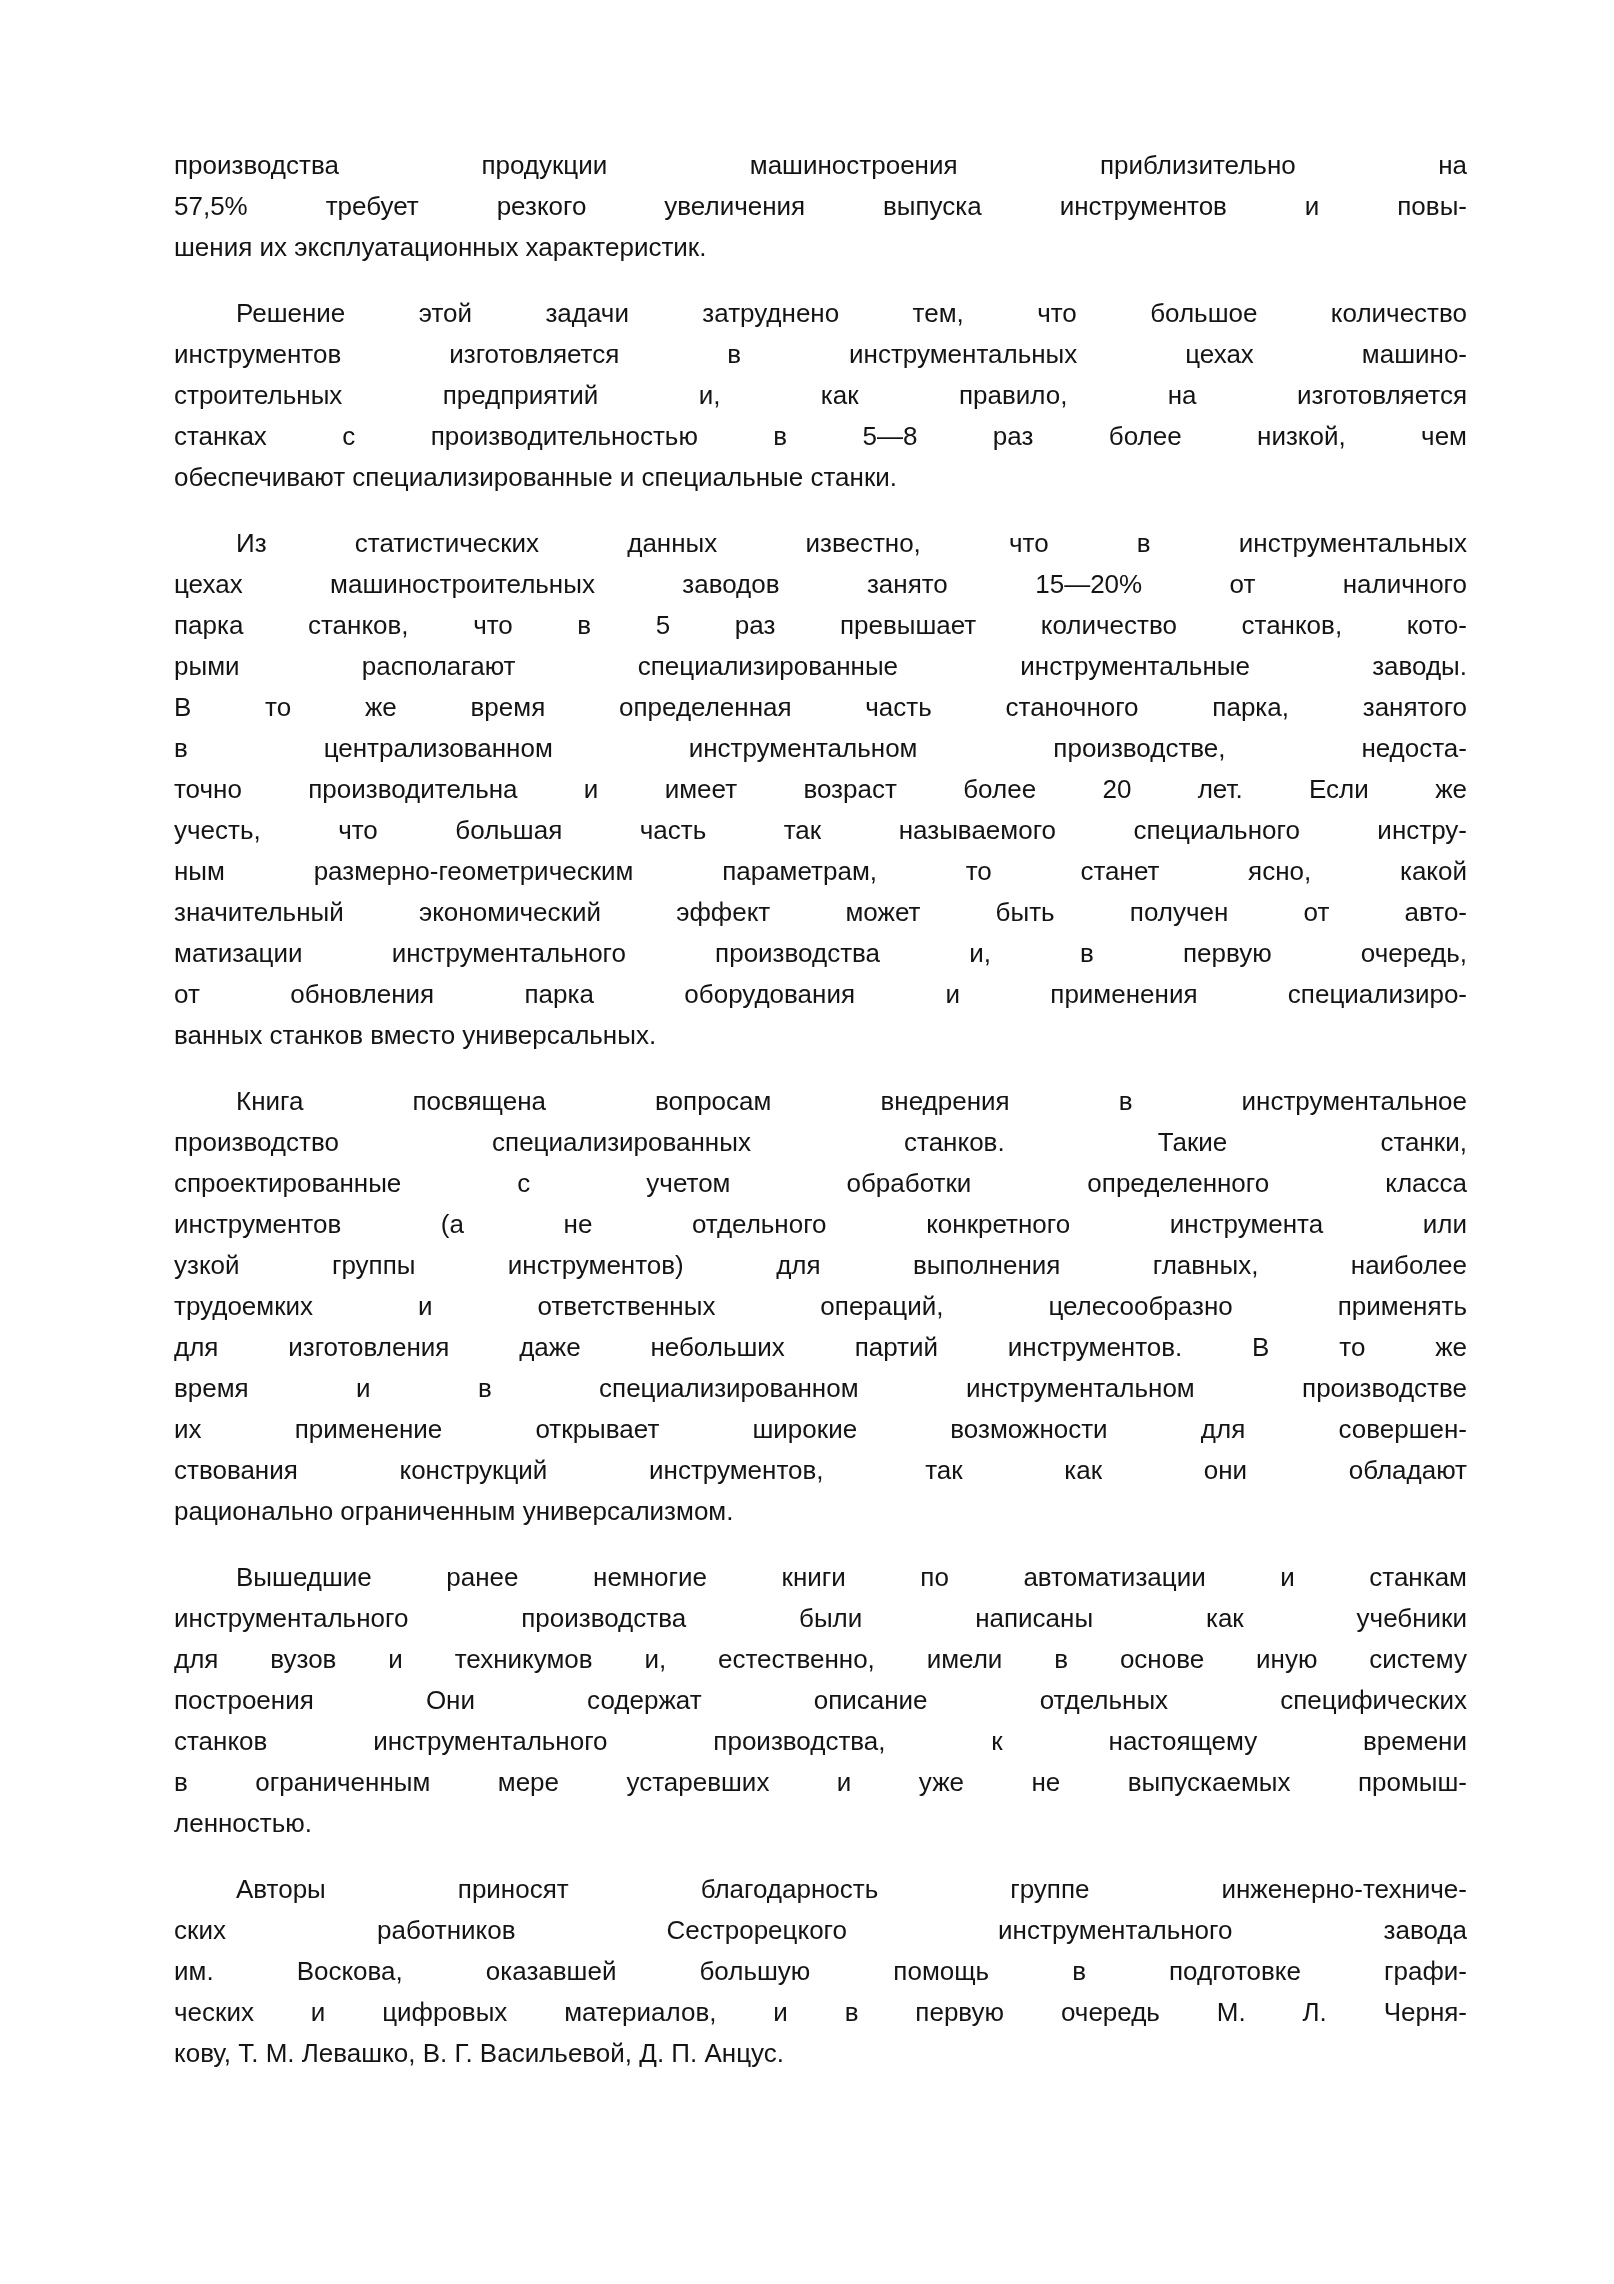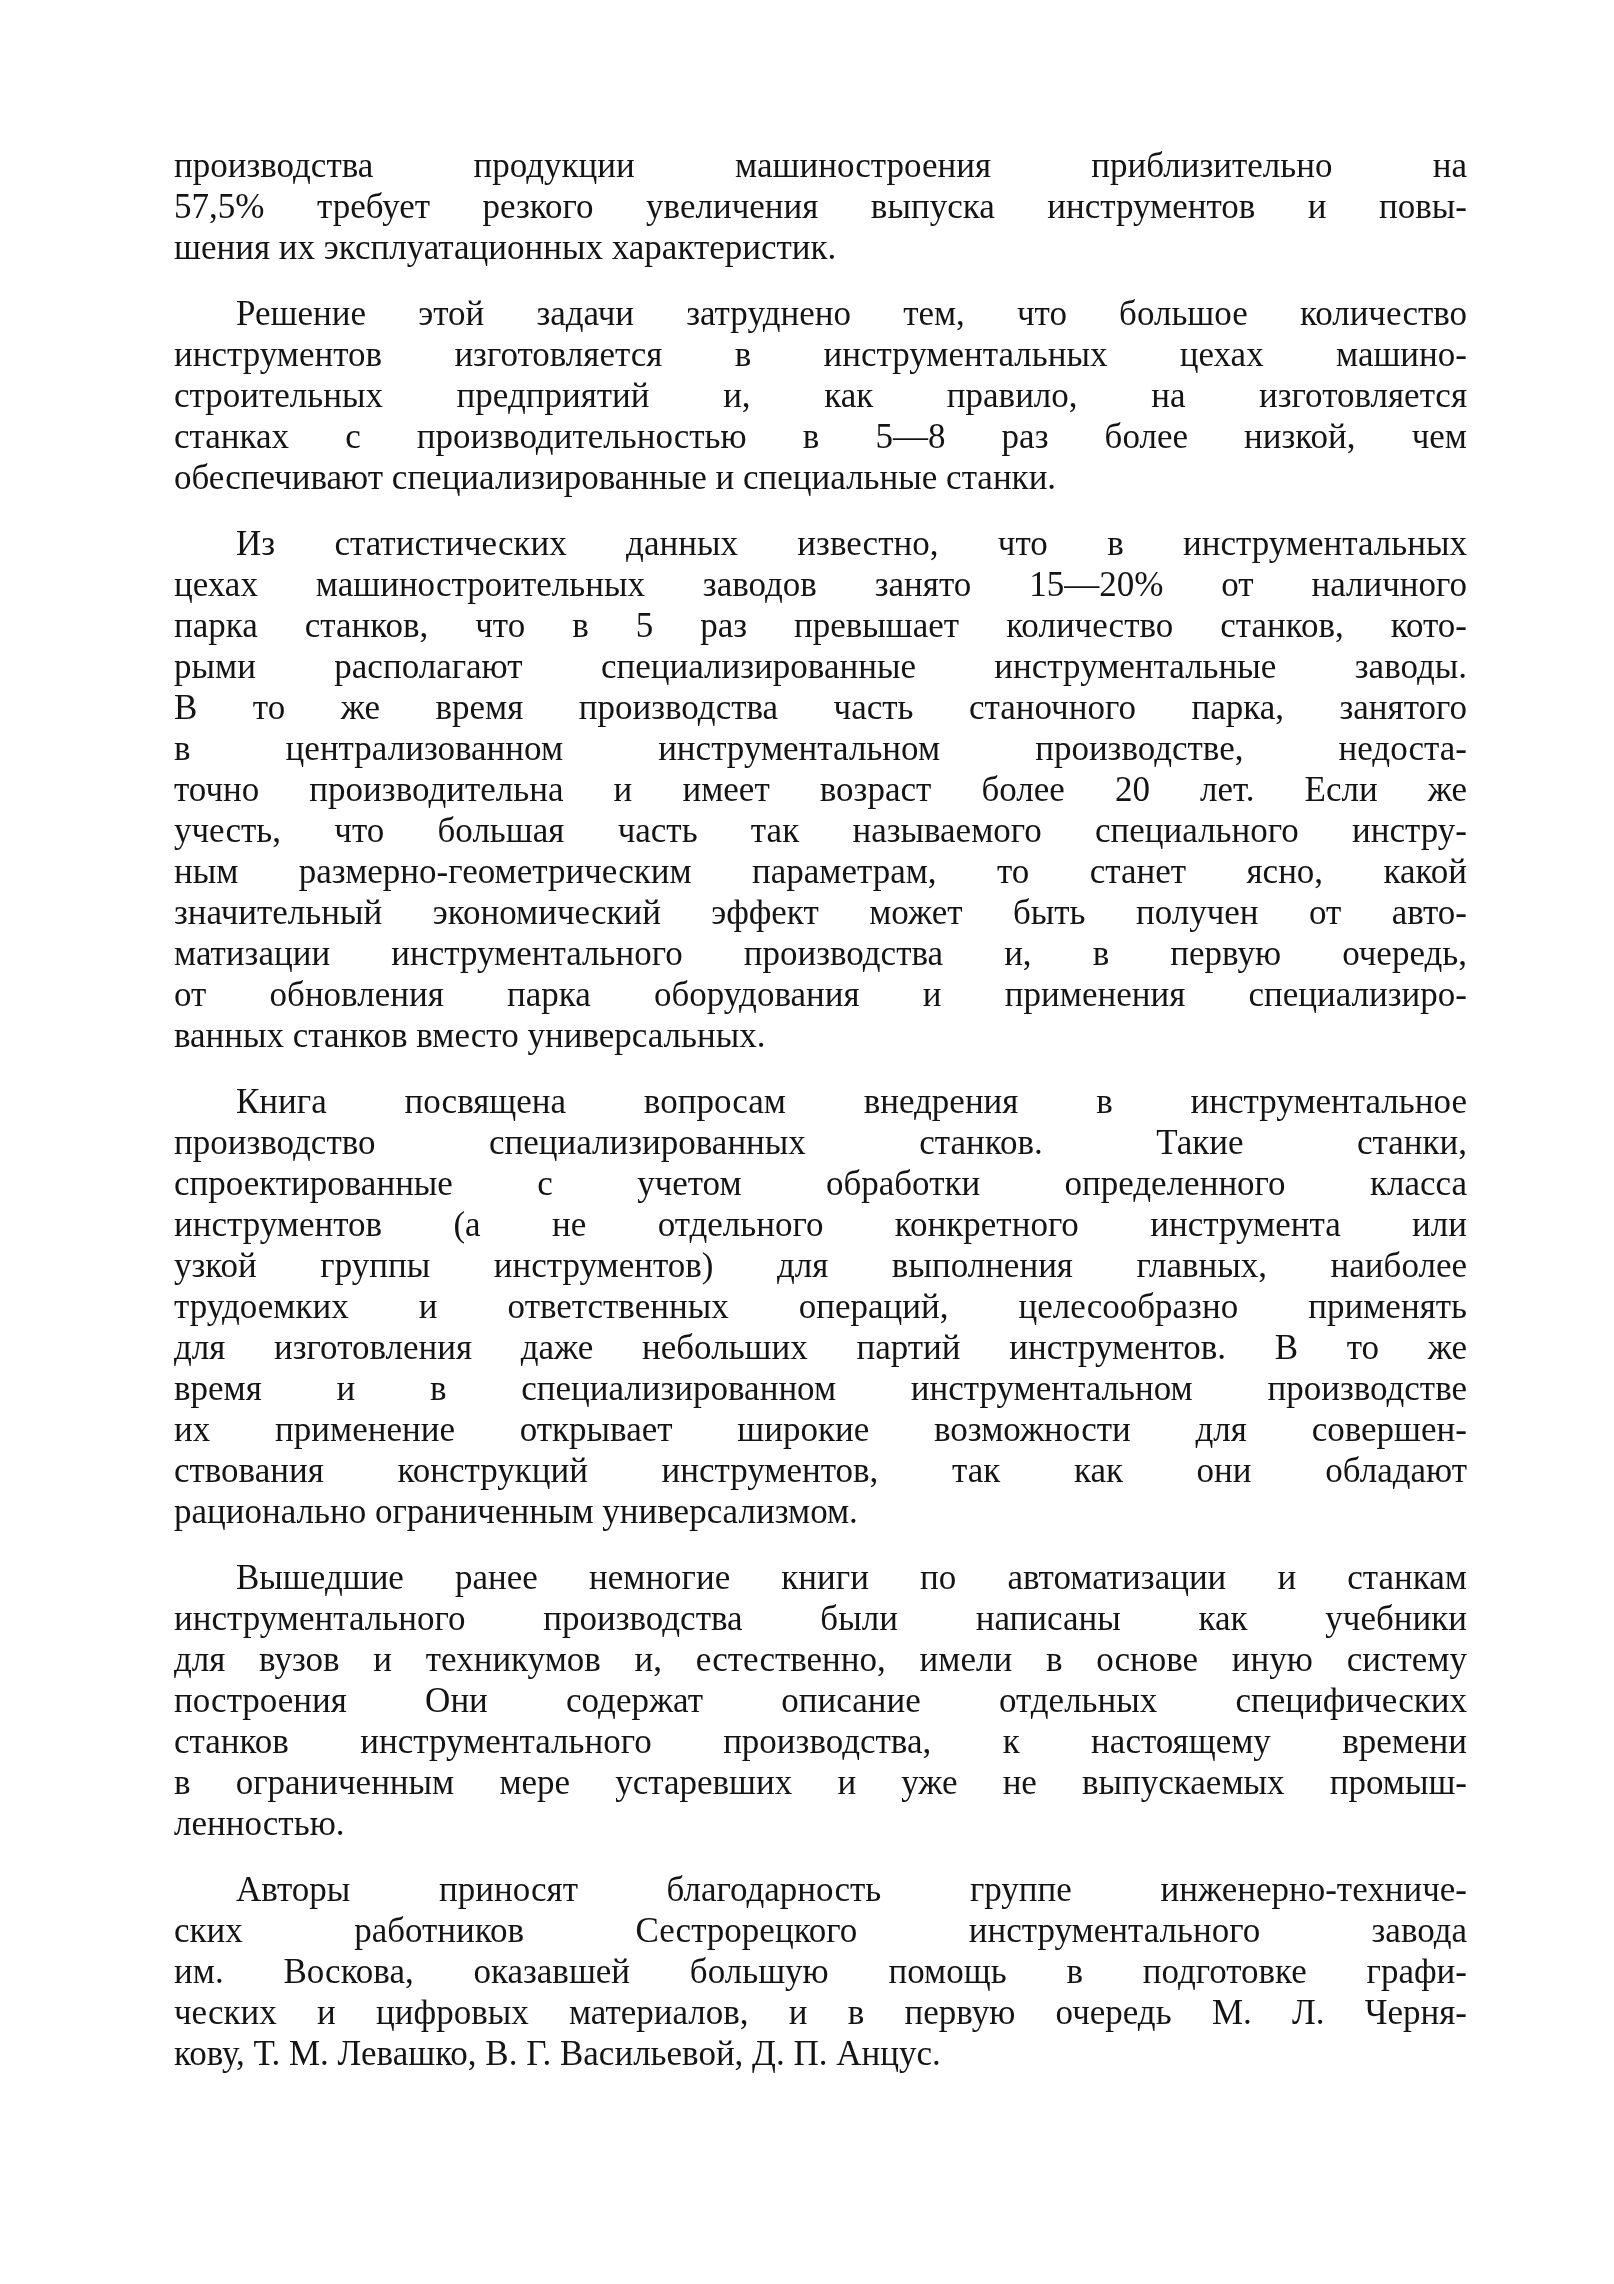--- a/index.html
+++ b/index.html
@@ -8,22 +8,22 @@
     width: 1614px;
     height: 2285px;
     background: #ffffff;
     overflow: hidden;
   }
   .text-block {
     position: absolute;
     left: 174px;
     top: 145px;
     width: 1293px;
-    font-family: Liberation Serif, serif;
-    font-size: 35px;
+    font-family: Liberation Sans, sans-serif;
+    font-size: 26px;
     line-height: 41px;
     color: #141414;
     -webkit-font-smoothing: antialiased;
   }
   .line {
     height: 41px;
     text-align: justify;
     text-align-last: justify;
     white-space: nowrap;
     overflow: visible;
@@ -46,21 +46,21 @@
       <div class="line last">шения их эксплуатационных характеристик.</div>
       <div class="line indent">Решение этой задачи затруднено тем, что большое количество</div>
       <div class="line">инструментов изготовляется в инструментальных цехах машино-</div>
       <div class="line">строительных предприятий и, как правило, на изготовляется</div>
       <div class="line">станках с производительностью в 5—8 раз более низкой, чем</div>
       <div class="line last">обеспечивают специализированные и специальные станки.</div>
       <div class="line indent">Из статистических данных известно, что в инструментальных</div>
       <div class="line">цехах машиностроительных заводов занято 15—20% от наличного</div>
       <div class="line">парка станков, что в 5 раз превышает количество станков, кото-</div>
       <div class="line">рыми располагают специализированные инструментальные заводы.</div>
-      <div class="line">В то же время производства часть станочного парка, занятого</div>
+      <div class="line">В то же время определенная часть станочного парка, занятого</div>
       <div class="line">в централизованном инструментальном производстве, недоста-</div>
       <div class="line">точно производительна и имеет возраст более 20 лет. Если же</div>
       <div class="line">учесть, что большая часть так называемого специального инстру-</div>
       <div class="line">ным размерно-геометрическим параметрам, то станет ясно, какой</div>
       <div class="line">значительный экономический эффект может быть получен от авто-</div>
       <div class="line">матизации инструментального производства и, в первую очередь,</div>
       <div class="line">от обновления парка оборудования и применения специализиро-</div>
       <div class="line last">ванных станков вместо универсальных.</div>
       <div class="line indent">Книга посвящена вопросам внедрения в инструментальное</div>
       <div class="line">производство специализированных станков. Такие станки,</div>

